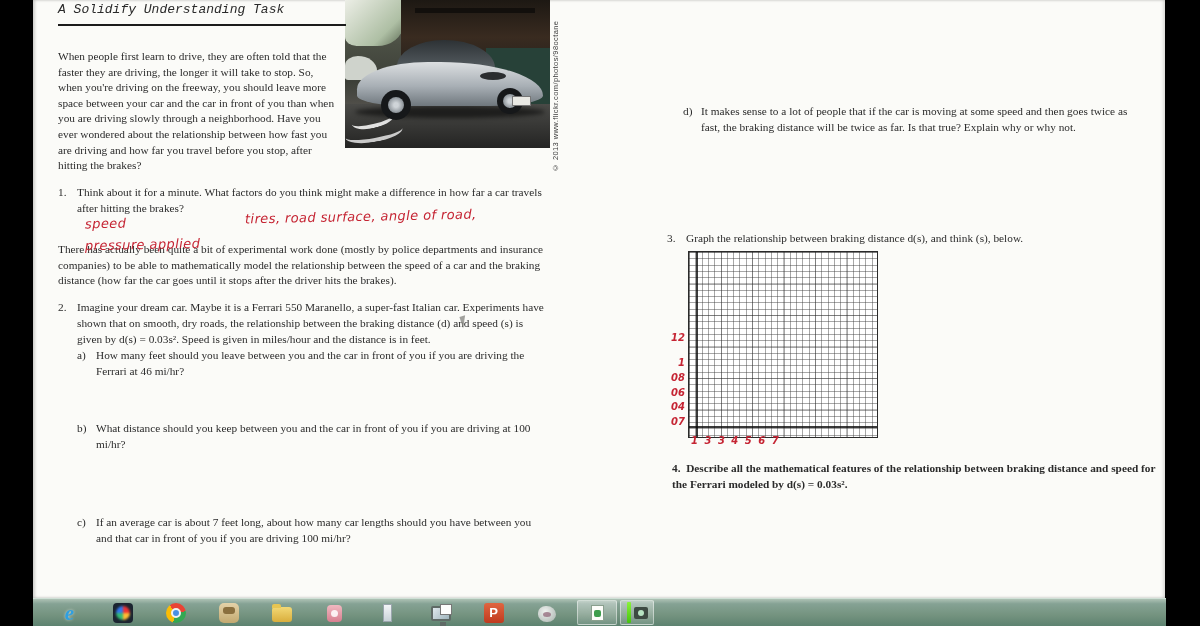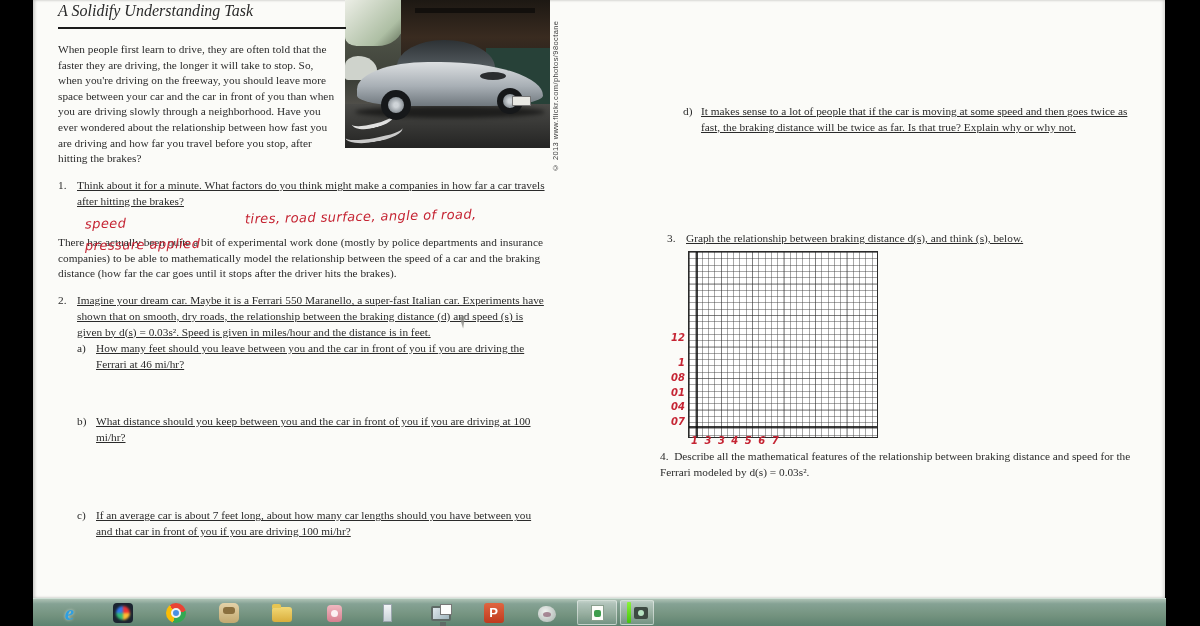--- a/index.html
+++ b/index.html
@@ -2,28 +2,28 @@
 <html><head>
 <meta charset="utf-8">
 <style>
   html,body{margin:0;padding:0;background:#000;}
   .screen{position:relative;width:1200px;height:626px;background:#000;overflow:hidden;font-family:"Liberation Serif",serif;}
   .page{position:absolute;left:33px;top:0;width:1132px;height:598px;background:#fbfbf8;color:#2b2b2b;box-shadow:inset 2px 0 3px rgba(0,0,0,.18), inset -2px 0 3px rgba(0,0,0,.12);}
   
   .leftcol{position:absolute;left:25px;top:0;width:492px;}
   .photo-spacer{float:right;width:212px;height:152px;}
   .doc-title{font-size:21px;margin:12px 0 0 0;color:#1f1f1f;letter-spacing:.2px;}
-  .doc-subtitle{font-size:16px;font-style:italic;margin-top:2px;color:#2a2a2a;}
+  .doc-subtitle{font-size:13px;font-style:italic;margin-top:2px;color:#2a2a2a;font-family:Liberation Mono, monospace;}
   .title-rule{width:288px;height:2px;background:#1b1b1b;margin-top:7px;}
   .para{font-size:11.3px;line-height:15.6px;}
-  .p-intro{margin-top:13px;}
+  .p-intro{margin-top:23px;}
   .p-research{margin-top:26px;}
   .item{display:flex;font-size:11.3px;line-height:15.6px;}
   .item .lbl{flex:0 0 19px;}
-  .item .txt{flex:1;text-decoration:underline;}
+  .item .txt{flex:1;}
   .item-1{margin-top:7px;}
   .item-2{margin-top:10px;}
   .subitem{margin-left:19px;}
   .sub-a{margin-top:1px;}
   .sub-b{margin-top:42px;}
   .sub-c{margin-top:63px;}
   
   .photo{position:absolute;left:312px;top:0;width:205px;height:148px;overflow:hidden;background:linear-gradient(180deg,#6b6f62 0%,#4b4f44 30%,#3c3f38 55%,#52504b 72%,#2f2f2d 100%);}
   .ph-sky{position:absolute;left:0;top:0;width:58px;height:46px;background:linear-gradient(135deg,#eceee6,#aebfa4 70%,#5d6b55);border-radius:0 0 45% 20%;}
   .ph-store{position:absolute;left:56px;top:0;width:149px;height:62px;background:linear-gradient(180deg,#1d1813,#392b20 60%,#2a241d);}
@@ -46,21 +46,21 @@
   
   .hand{position:absolute;font-family:"DejaVu Sans",sans-serif;font-style:italic;color:#c52433;transform:rotate(-1.2deg);letter-spacing:.4px;}
   .hw-1{left:52px;top:216px;font-size:13px;}
   .hw-2{left:212px;top:209px;font-size:13px;}
   .hw-3{left:52px;top:237px;font-size:13px;}
   
   .abs{position:absolute;}
   .d-item{left:650px;top:104px;width:464px;}
   .d-item .lbl{flex:0 0 18px;}
   .q3-item{left:634px;top:231px;width:480px;}
-  .q4-para{left:627px;top:449px;width:500px;margin:0;}
+  .q4-para{left:627px;top:449px;width:500px;margin:12px;font-weight:bold;}
   
   .graph{left:655px;top:251px;width:188px;height:185px;background-color:#fff;border:1px solid #2a2a2a;
     background-image:
       repeating-linear-gradient(to right, rgba(20,20,20,.28) 0 1px, transparent 1px 31.5px),
       repeating-linear-gradient(to bottom, rgba(20,20,20,.28) 0 1px, transparent 1px 31.5px),
       repeating-linear-gradient(to right, rgba(60,60,60,.45) 0 1px, transparent 1px 6.3px),
       repeating-linear-gradient(to bottom, rgba(60,60,60,.45) 0 1px, transparent 1px 6.3px);}
   .graph .axis-y{position:absolute;left:7px;top:0;width:1.6px;height:100%;background:rgba(10,10,10,.8);}
   .graph .axis-x{position:absolute;left:0;bottom:9px;width:100%;height:1.6px;background:rgba(10,10,10,.8);}
   .ylab{position:absolute;width:22px;text-align:right;font-family:"DejaVu Sans",sans-serif;font-weight:bold;font-style:italic;font-size:10px;color:#c52433;left:630px;}
@@ -127,21 +127,21 @@
     <div class="photo-credit">© 2013 www.flickr.com/photos/98octane</div>
 
     <div class="leftcol">
       <div class="photo-spacer"></div>
       <div class="doc-subtitle">A Solidify Understanding Task</div>
       <div class="title-rule"></div>
       <p class="para p-intro">When people first learn to drive, they are often told that the faster they are driving, the longer it will take to stop.  So, when you're driving on the freeway, you should leave more space between your car and the car in front of you than when you are driving slowly through a neighborhood.  Have you ever wondered about the relationship between how fast you are driving and how far you travel before you stop, after hitting the brakes?</p>
 
       <div class="item item-1">
         <span class="lbl">1.</span>
-        <span class="txt">Think about it for a minute.  What factors do you think might make a companies in how far a car travels after hitting the brakes?</span>
+        <span class="txt">Think about it for a minute.  What factors do you think might make a difference in how far a car travels after hitting the brakes?</span>
       </div>
 
       <p class="para p-research">There has actually been quite a bit of experimental work done (mostly by police departments and insurance companies) to be able to mathematically model the relationship between the speed of a car and the braking distance (how far the car goes until it stops after the driver hits the brakes).</p>
 
       <div class="item item-2">
         <span class="lbl">2.</span>
         <span class="txt">Imagine your dream car.  Maybe it is a Ferrari 550 Maranello, a super-fast Italian car. Experiments have shown that on smooth, dry roads, the relationship between the braking distance (d) and speed (s) is given by d(s) = 0.03s². Speed is given in miles/hour and the distance is in feet.</span>
       </div>
 
       <div class="item subitem sub-a">
@@ -175,21 +175,21 @@
     </div>
 
     <div class="abs graph">
       <div class="axis-y"></div>
       <div class="axis-x"></div>
     </div>
 
     <div class="ylab" style="top:332px;">12</div>
     <div class="ylab" style="top:357px;">1</div>
     <div class="ylab" style="top:372px;">08</div>
-    <div class="ylab" style="top:387px;">01</div>
+    <div class="ylab" style="top:387px;">06</div>
     <div class="ylab" style="top:401px;">04</div>
     <div class="ylab" style="top:416px;">07</div>
     <div class="xlab">1 3 3 4 5 6 7</div>
 
     <p class="para abs q4-para"><span>4.</span>&nbsp;&nbsp;<span>Describe all the mathematical features of the relationship between braking distance and speed for the Ferrari modeled by d(s) = 0.03s².</span></p>
 
     <div class="cursor"></div>
   </div>
 
   <div class="taskbar">

